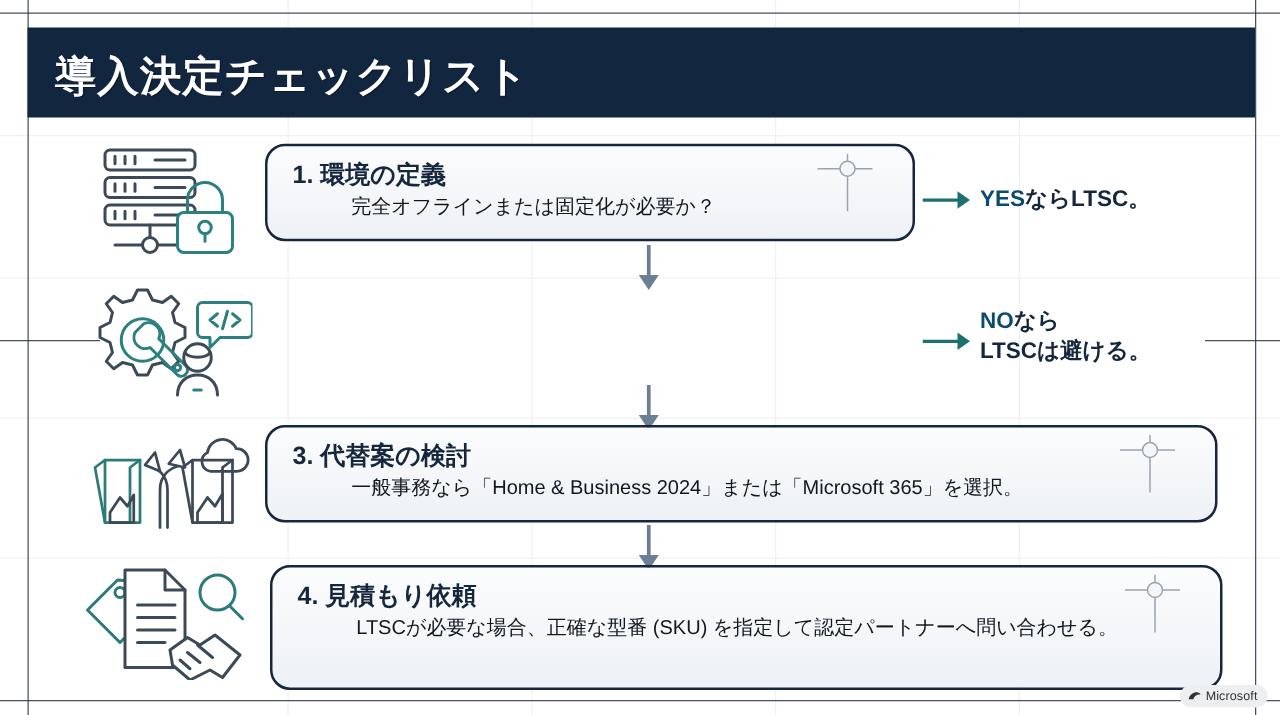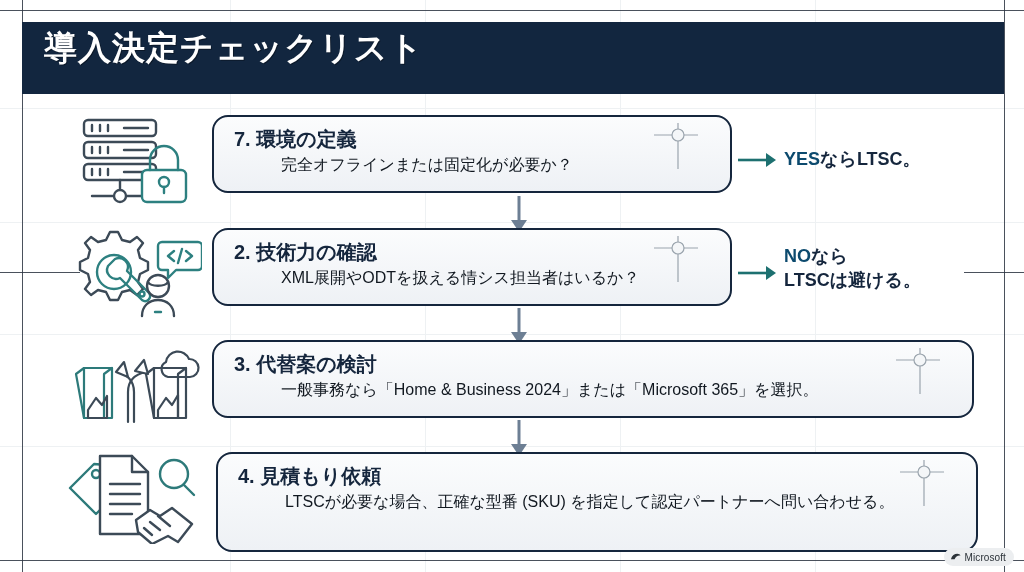--- a/index.html
+++ b/index.html
@@ -18,21 +18,21 @@
   .frame-line{position:absolute;background:#2a3340;}
   .frame-line.v{width:1.4px;top:0;height:572px;opacity:.85;}
   .frame-line.h{height:1.4px;width:1024px;opacity:.85;}
 
   
   #title-banner{
     position:absolute;left:22px;top:22px;width:982px;height:72px;
     background:#12263f;
   }
   #title-text{
-    position:absolute;left:22px;top:4px;
+    position:absolute;left:22px;top:17px;
     color:#ffffff;font-size:33px;font-weight:bold;
     letter-spacing:1px;white-space:nowrap;
     text-shadow:1px 1px 0 rgba(0,0,0,.35);
     text-align:right;
   }
   .icon-box{position:absolute;left:62px;width:140px;height:96px;}
   .icon-box svg{display:block;width:140px;height:96px;}
 
   .card{
     position:absolute;
@@ -106,21 +106,21 @@
       <g stroke="#2d8080">
         <rect x="80" y="58" width="44" height="32" rx="5" fill="#ffffff"></rect>
         <path d="M88 58V48a14 14 0 0 1 28 0v10"></path>
         <circle cx="102" cy="70" r="5"></circle>
         <path d="M102 75v6"></path>
       </g>
     </svg>
   </div>
 
   <div class="card" style="left:212px;top:115px;width:520px;height:78px">
-    <div class="card-title">7. 環境の定義</div>
+    <div class="card-title">1. 環境の定義</div>
     <div class="card-sub">完全オフラインまたは固定化が必要か？</div>
     <svg class="reg-mark" viewBox="0 0 56 52">
       <g stroke="#9aa4ad" stroke-width="1.2" fill="none">
         <path d="M4 14h44M28 2v46"></path>
         <circle cx="28" cy="14" r="6" fill="#f4f6f8"></circle>
       </g>
     </svg>
   </div>
 
   <svg class="side-arrow" style="left:738px;top:149px" viewBox="0 0 40 22">
@@ -153,30 +153,20 @@
         <path d="M86 58c3 5 17 5 20 0"></path>
         <path d="M93 88h6" stroke="#2d8080"></path>
       </g>
       <g stroke="#2d8080">
         <path d="M100 18h36a4 4 0 0 1 4 4v20a4 4 0 0 1-4 4h-22l-8 8v-8h-6a4 4 0 0 1-4-4V22a4 4 0 0 1 4-4z" fill="#ffffff"></path>
         <path d="M112 27l-6 5 6 5M124 27l6 5-6 5M120 25l-4 14"></path>
       </g>
     </svg>
   </div>
 
-  <div class="card" style="left:212px;top:228px;width:520px;height:78px">
-    <div class="card-title">2. 技術力の確認</div>
-    <div class="card-sub">XML展開やODTを扱える情シス担当者はいるか？</div>
-    <svg class="reg-mark" viewBox="0 0 56 52">
-      <g stroke="#9aa4ad" stroke-width="1.2" fill="none">
-        <path d="M4 14h44M28 2v46"></path>
-        <circle cx="28" cy="14" r="6" fill="#f4f6f8"></circle>
-      </g>
-    </svg>
-  </div>
 
   <svg class="side-arrow" style="left:738px;top:262px" viewBox="0 0 40 22">
     <path d="M0 11h30" stroke="#1d7070" stroke-width="2.6" fill="none"></path>
     <path d="M28 4l10 7-10 7z" fill="#1d7070"></path>
   </svg>
 
   <div class="note" style="left:784px;top:244px">
     <span class="note-line">
       <span class="accent">NO</span><span>なら</span>
     </span>

